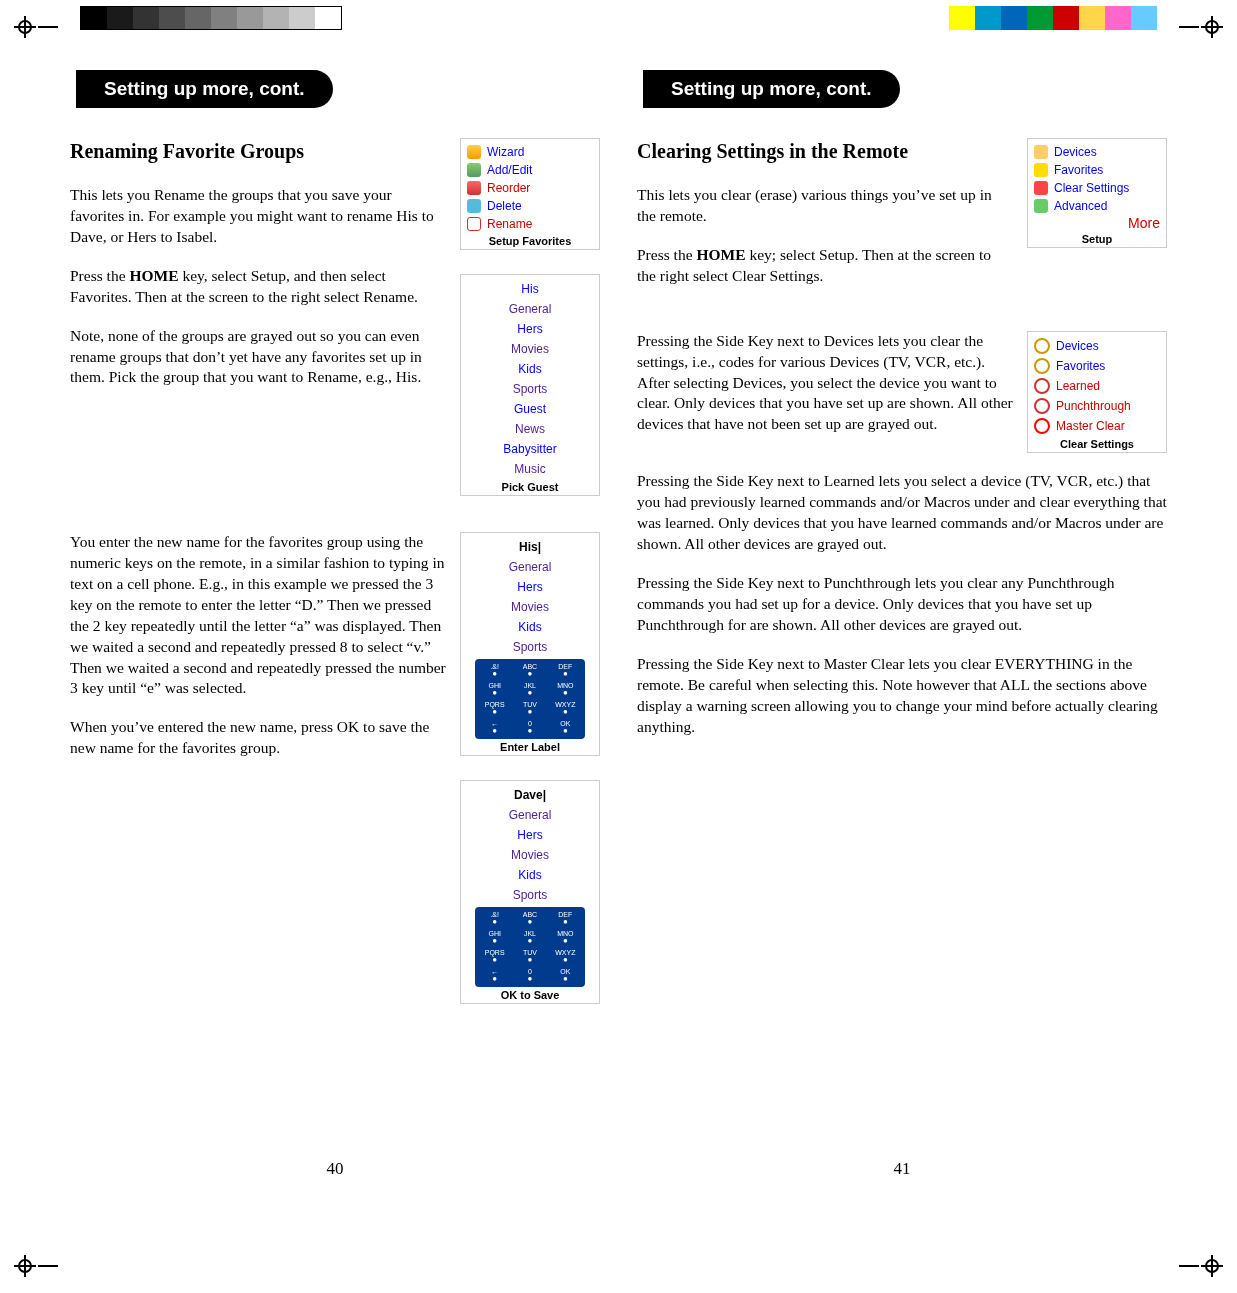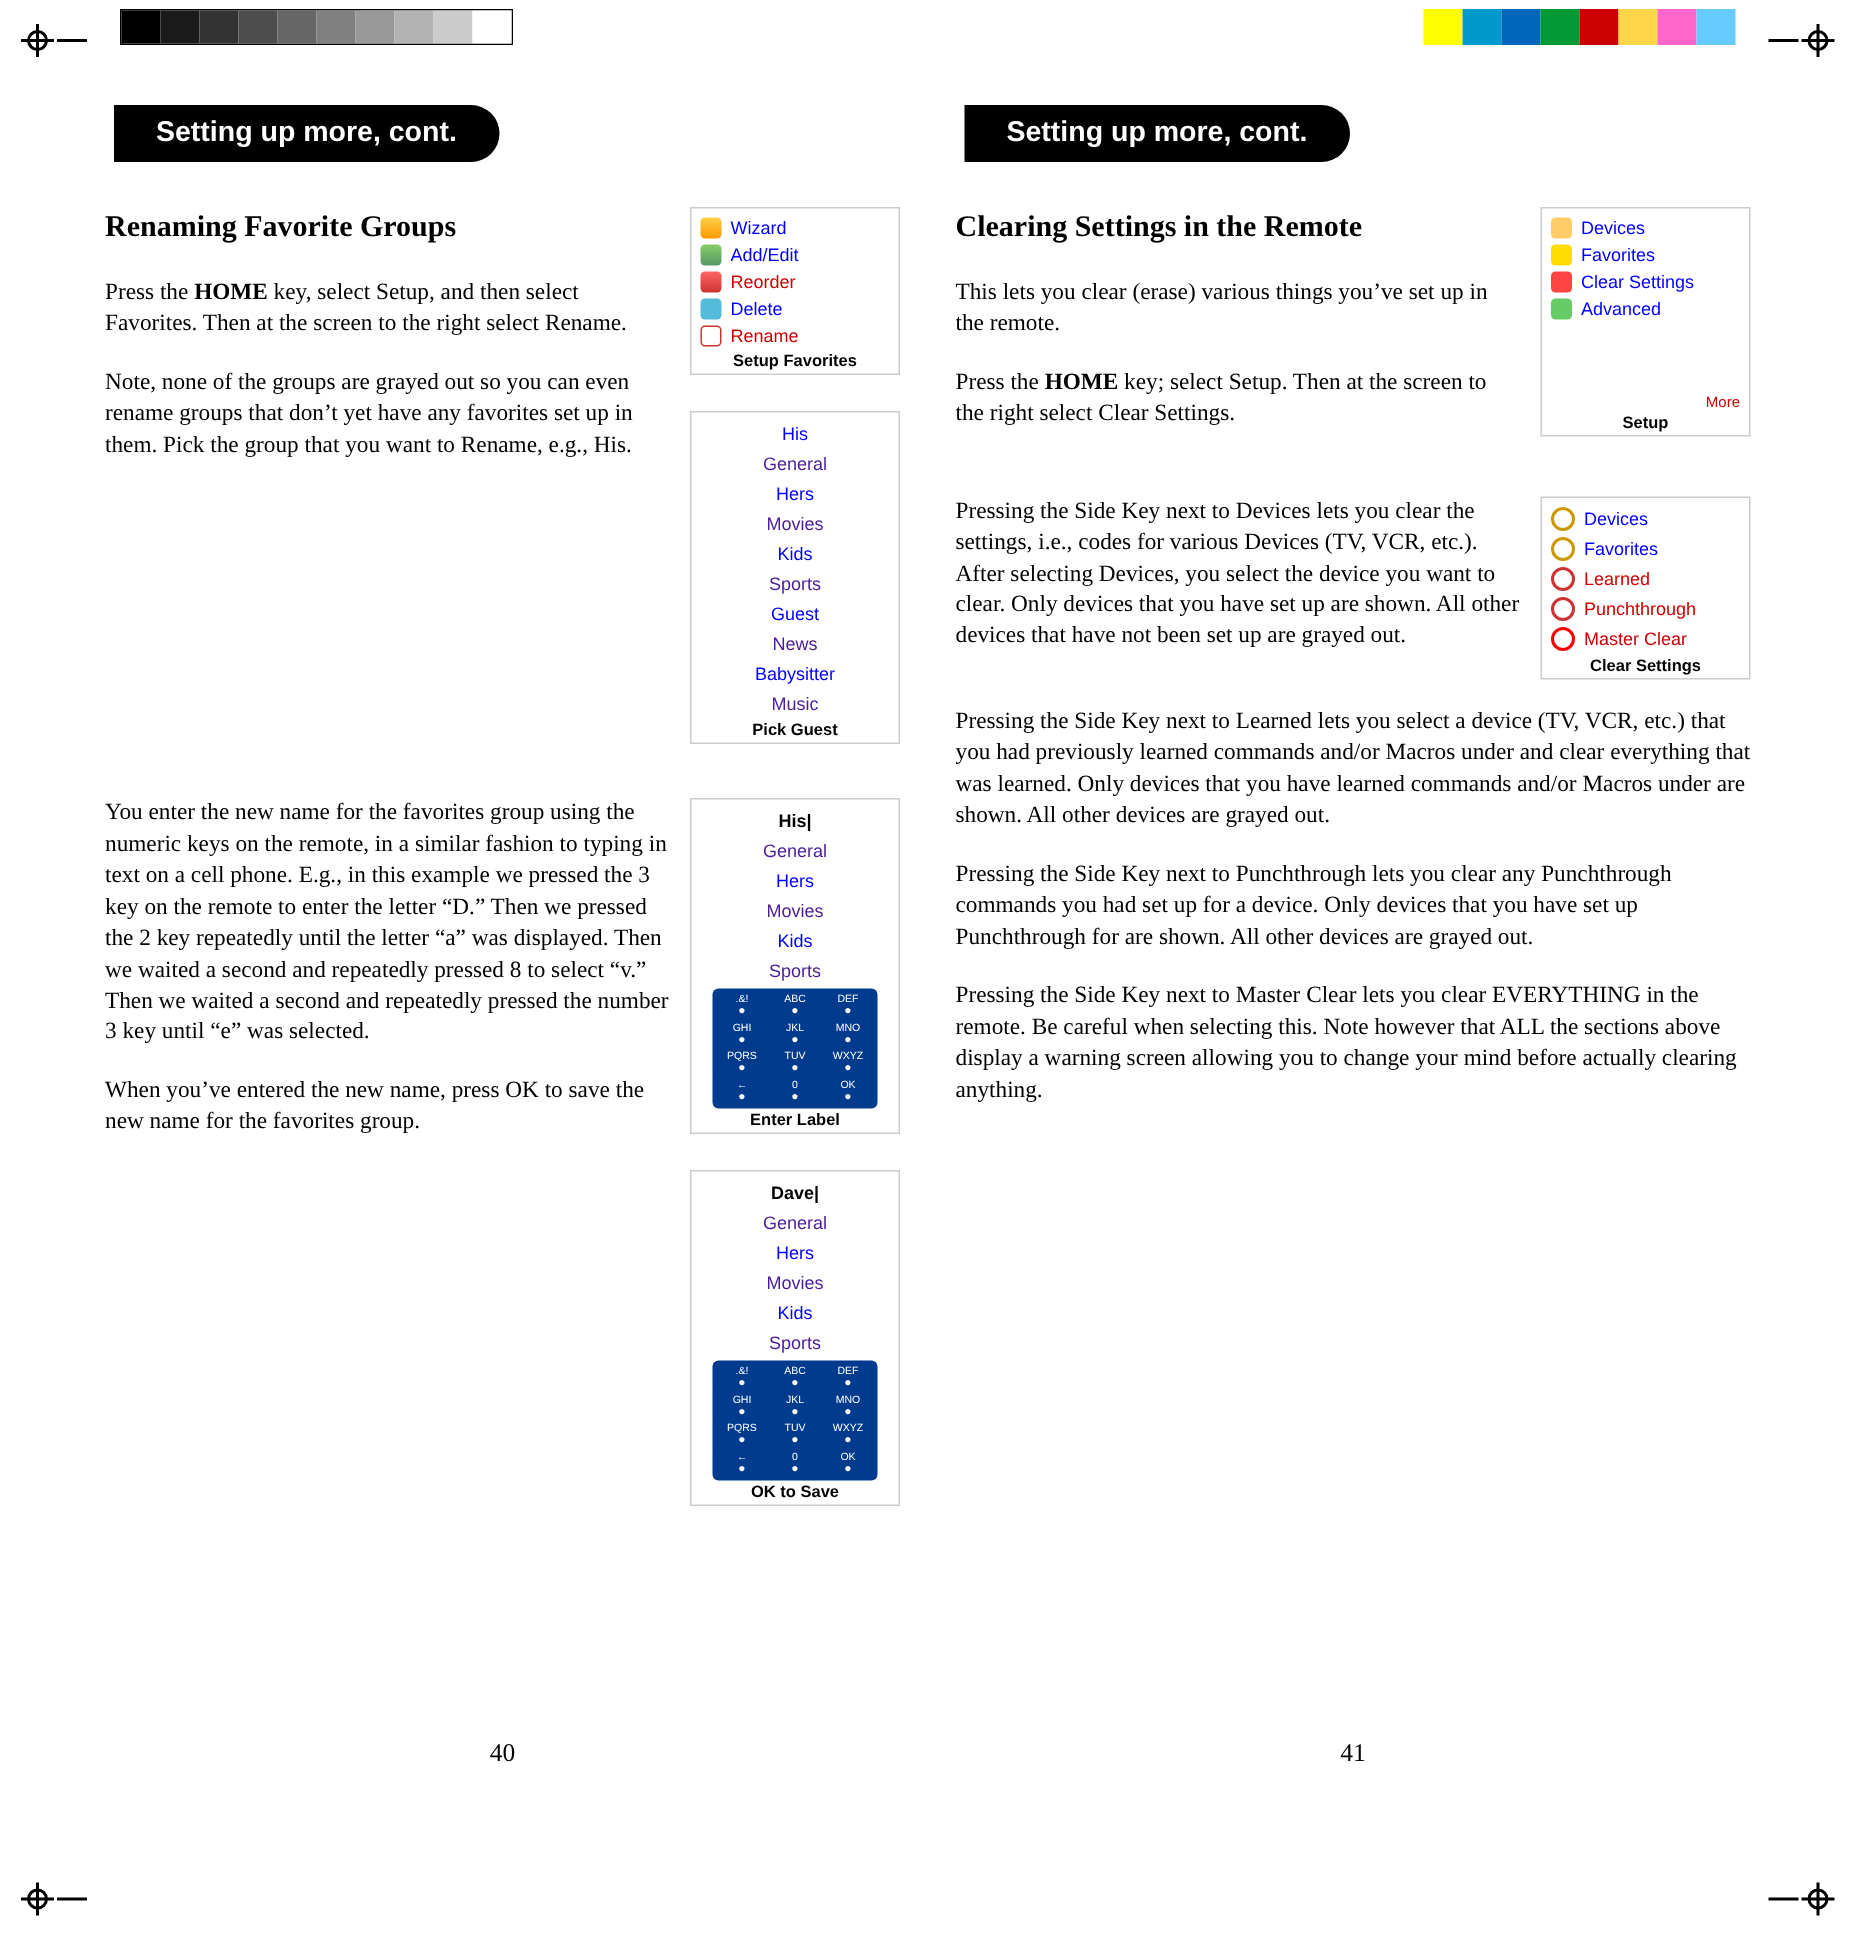--- a/index.html
+++ b/index.html
@@ -78,21 +78,21 @@
   .panel {
     border:1px solid #ccc;
     background:#fff;
     font-family: Arial, sans-serif;
     font-size:12px;
     padding:4px 6px 2px 6px;
   }
   .panel .row { display:flex; align-items:center; gap:6px; padding:2px 0; color:#00f; }
   .panel .row.red { color:#c00; }
   .panel .caption { text-align:center; color:#000; font-size:11px; padding-top:2px; font-weight:bold;}
-  .panel .more { text-align:right; color:#c00; font-size:10px;margin-top:48px; }
+  .panel .more { text-align:right; color:#c00; font-size:14px; }
   .ico { width:14px; height:14px; display:inline-block; border-radius:3px; }
 
   .panel2col .row { display:flex; justify-content:flex-start; padding:3px 0;flex-direction:column; }
   .panel2col .row span:first-child { color:#00f; }
   .panel2col .row span:last-child  { color:#4c1d95; }
 
   .panel-grey .gray { color:#aaa; }
   .keypad {
     margin:2px auto 0 auto;
     background:#003b8e;
@@ -167,20 +167,21 @@
 </div>
 
 <div class="page-pair">
 
   <div class="page">
     <div class="header-pill">Setting up more, cont.</div>
 
     <div class="content">
       <div class="textcol">
         <h2 class="section-title">Renaming Favorite Groups</h2>
+        <p>This lets you Rename the groups that you save your favorites in. For example you might want to rename His to Dave, or Hers to Isabel.</p>
         <p>
           <span>Press the </span><strong>HOME</strong><span> key, select Setup, and then select Favorites. Then at the screen to the right select Rename.</span>
         </p>
         <p>Note, none of the groups are grayed out so you can even rename groups that don’t yet have any favorites set up in them. Pick the group that you want to Rename, e.g., His.</p>
       </div>
       <div class="imgcol">
         <div class="panel">
           <div class="row">
               <span class="ico" style="background:linear-gradient(#ffcf4a,#f90)"></span>
               <span>Wizard</span>

